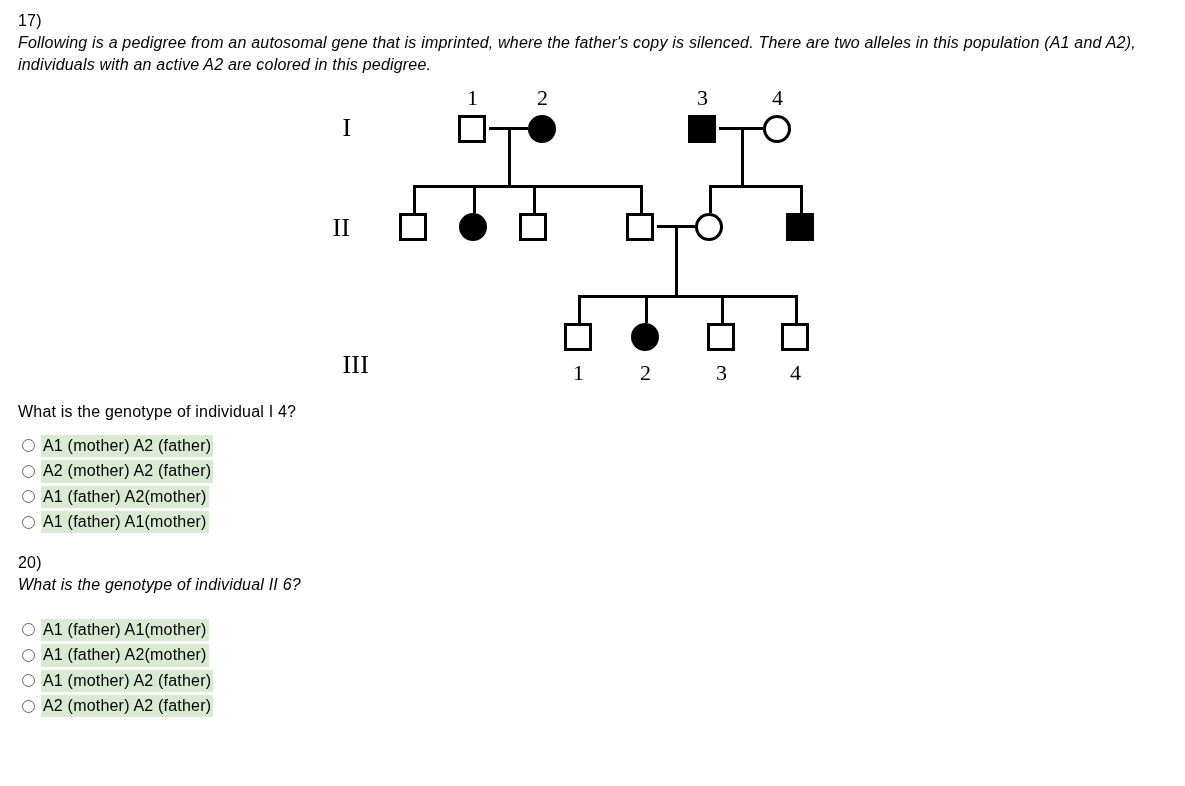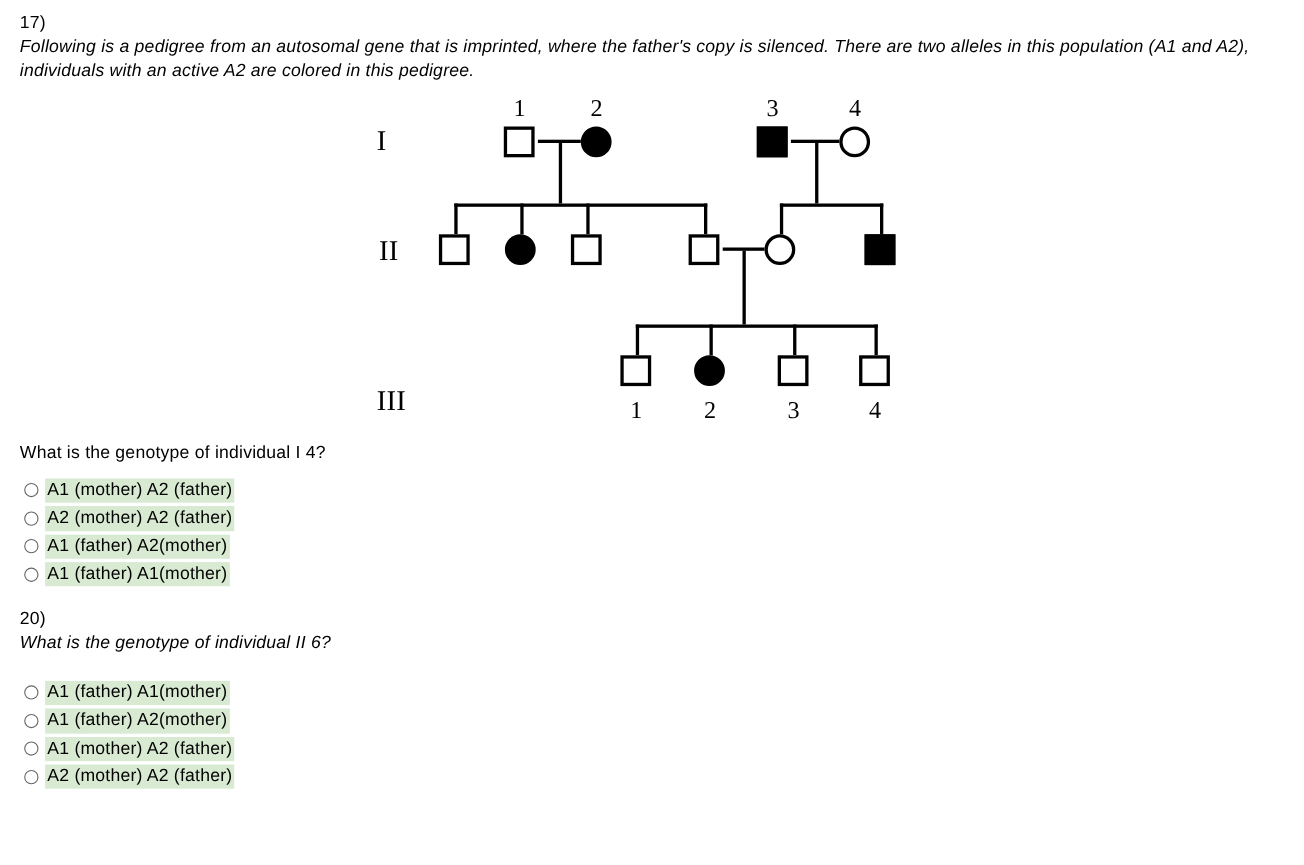--- a/index.html
+++ b/index.html
@@ -65,21 +65,21 @@
 </head>
 <body>
 
 <div class="qnum">17)</div>
 <div class="qtext">Following is a pedigree from an autosomal gene that is imprinted, where the father's copy is silenced. There are two alleles in this population (A1 and A2), individuals with an active A2 are colored in this pedigree.</div>
 
 <div class="pedigree-wrap">
   <div class="pedigree">
 
     <div class="gen-label" style="left:10px; top:28px;">I</div>
-    <div class="gen-label" style="left:12px; top:128px;">II</div>
+    <div class="gen-label" style="left:0; top:128px;">II</div>
     <div class="gen-label" style="left:10px; top:248px;margin-top:17px;">III</div>
 
     <div class="num-label" style="left:125px; top:0;">1</div>
     <div class="num-label" style="left:195px; top:0;">2</div>
     <div class="num-label" style="left:355px; top:0;">3</div>
     <div class="num-label" style="left:430px; top:0;">4</div>
 
     <div class="shape square" style="left:125px; top:30px;"></div>
     <div class="shape circle filled" style="left:195px; top:30px;"></div>
     <div class="shape square filled" style="left:355px; top:30px;"></div>

